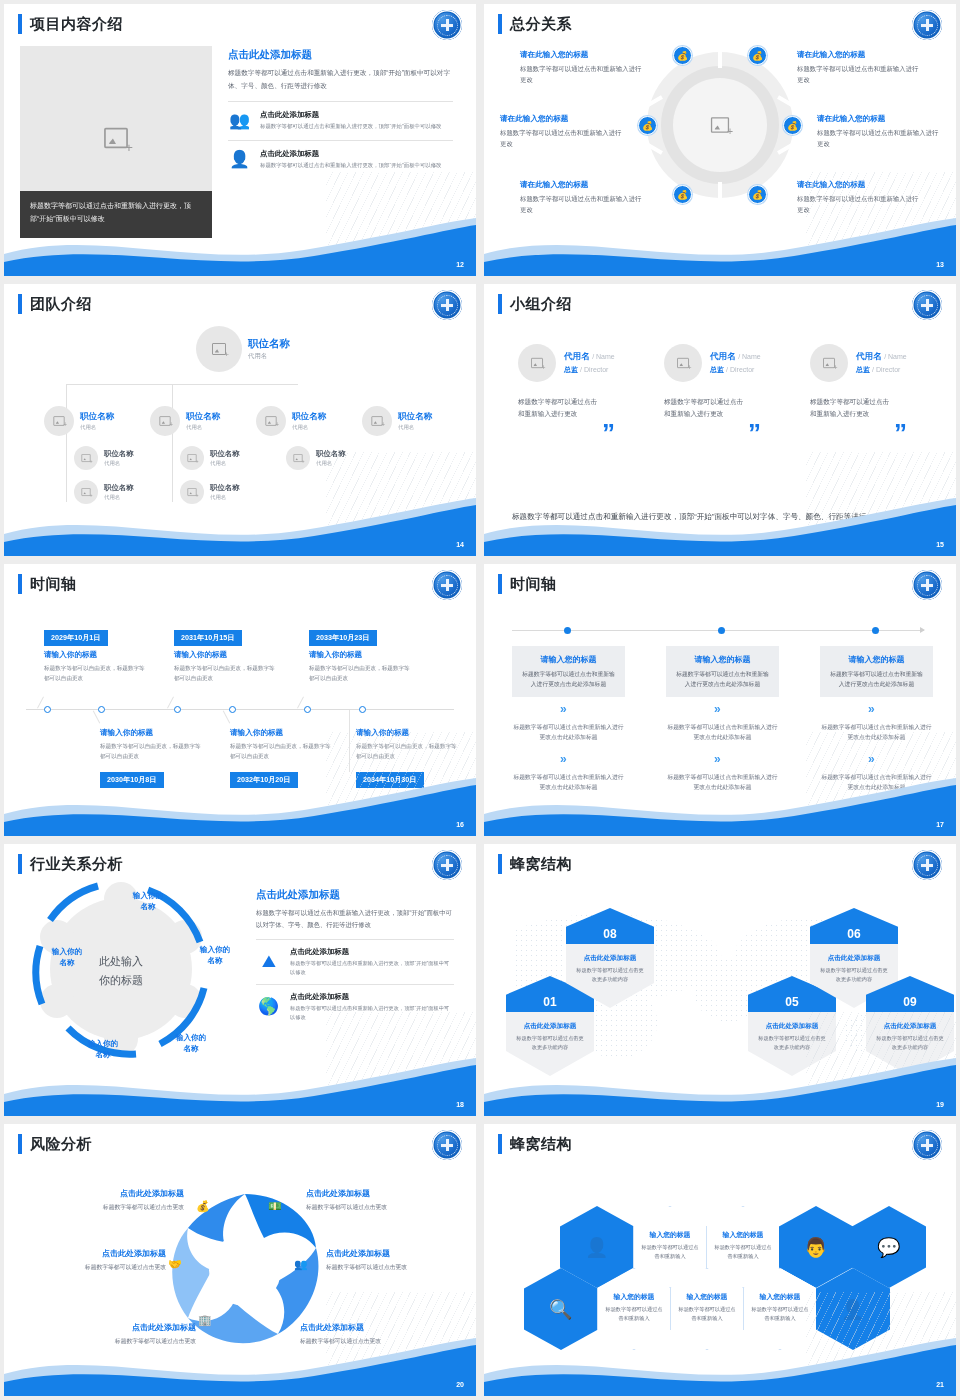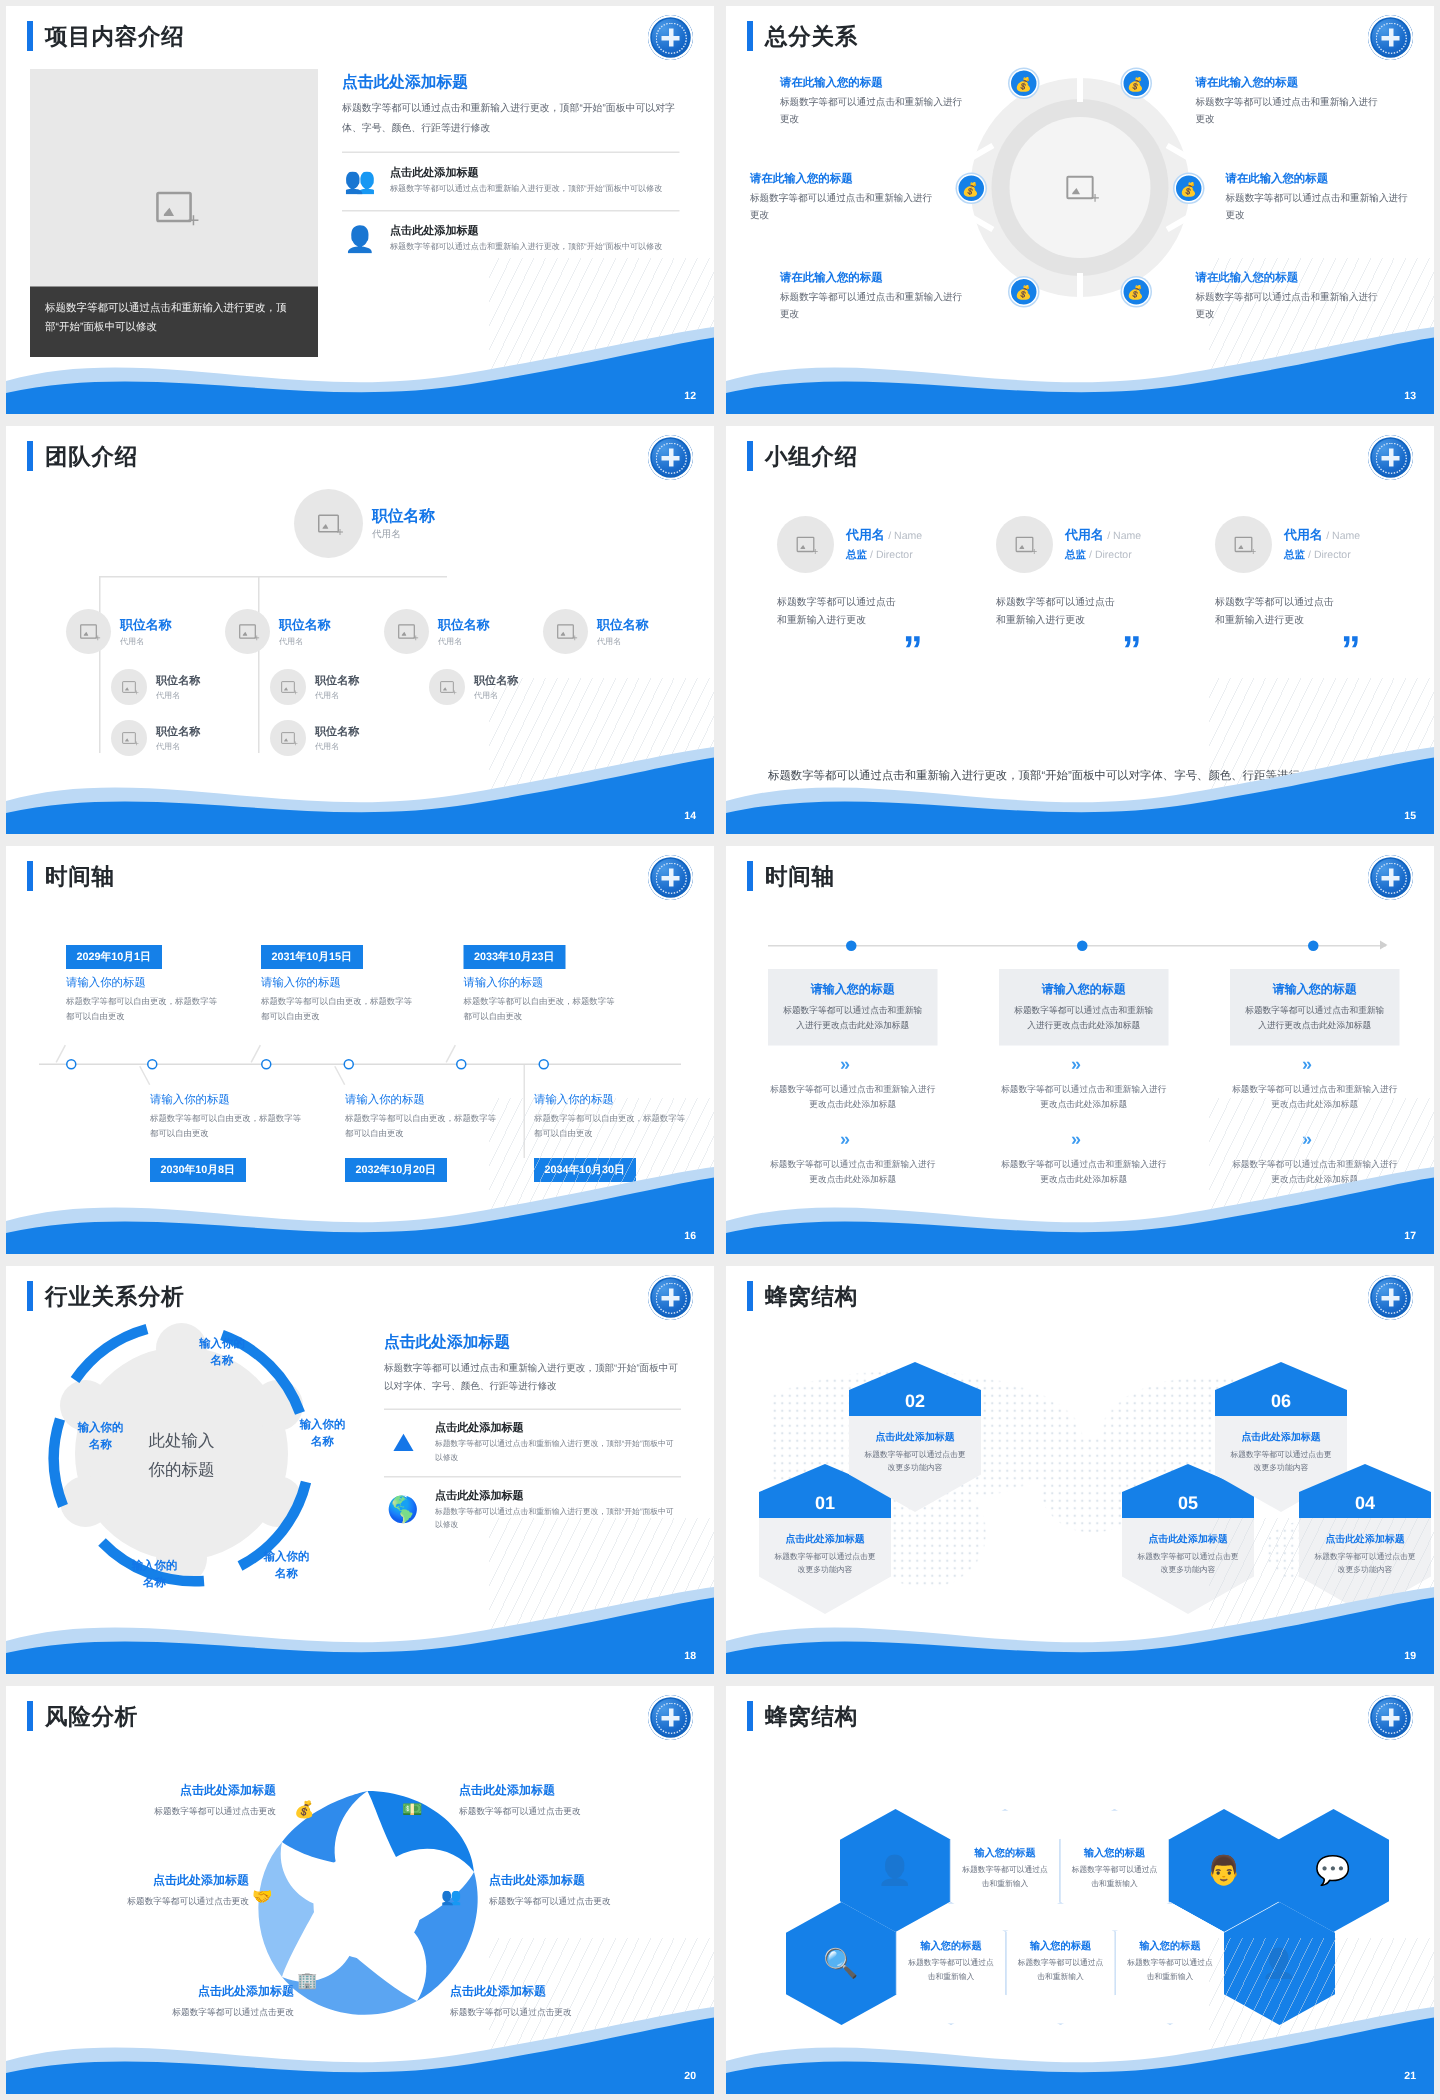--- a/index.html
+++ b/index.html
@@ -88,21 +88,21 @@
   .g15 .n2 { font-size:7.4px; color:#1476e8; font-weight:bold; margin-top:2px; }
   .g15 .bd { font-size:6.6px; line-height:12px; color:#5d6470; margin-top:14px; width:84px; }
   .q { position:absolute; font-size:26px; line-height:18px; color:#1476e8; font-weight:bold; }
   .s15-foot { position:absolute; left:28px; top:225px; width:360px; font-size:7.6px; line-height:15px; color:#3f464f; }
 
   
   .tline { position:absolute; left:22px; top:145px; width:428px; height:1px; background:#dcdcdc; }
   .tdot { position:absolute; width:7px; height:7px; border-radius:50%; border:1.3px solid #1580e8; background:#fff; top:-3.5px; }
   .datepill { position:absolute; background:#1580e8; color:#fff; font-size:7.2px; font-weight:bold; padding:3px 7px; }
   .tcard { position:absolute; width:105px; }
-  .tcard .t { font-size:7.6px; color:#1476e8; font-weight:normal; }
+  .tcard .t { font-size:7.6px; color:#1476e8; font-weight:bold; }
   .tcard .b { font-size:5.6px; line-height:9.5px; color:#7b828d; margin-top:4px; }
   .tick { position:absolute; width:1px; background:#e3e3e3; }
 
   
   .axis { position:absolute; left:28px; top:66px; width:412px; height:1px; background:#dadada; }
   .axis:after { content:""; position:absolute; right:-1px; top:-3px; border-left:5px solid #cfcfcf; border-top:3.5px solid transparent; border-bottom:3.5px solid transparent; }
   .adot { position:absolute; width:7px; height:7px; border-radius:50%; background:#1580e8; top:-3px; }
   .card17 { position:absolute; width:113px; background:#eceef1; padding:8px 9px; }
   .card17 .t { font-size:8px; color:#1476e8; font-weight:bold; text-align:center; }
   .card17 .b { font-size:5.8px; line-height:10px; color:#5d6470; margin-top:4px; text-align:center; }
@@ -688,21 +688,21 @@
       <div class="hx"></div>
           <div class="cap">01</div>
       <div class="ct">
             <div class="t">点击此处添加标题</div>
       <div class="b">标题数字等都可以通过点击更改更多功能内容</div>
           </div>
         </div>
 
     <div class="hexcell" style="left:82px;top:68px">
       <div class="hx"></div>
-          <div class="cap">02</div>
+          <div class="cap">08</div>
       <div class="ct">
             <div class="t">点击此处添加标题</div>
       <div class="b">标题数字等都可以通过点击更改更多功能内容</div>
           </div>
         </div>
 
 
 
     <div class="hexcell" style="left:264px;top:136px">
       <div class="hx"></div>
@@ -717,21 +717,21 @@
       <div class="hx"></div>
           <div class="cap">06</div>
       <div class="ct">
             <div class="t">点击此处添加标题</div>
       <div class="b">标题数字等都可以通过点击更改更多功能内容</div>
           </div>
         </div>
 
     <div class="hexcell" style="left:382px;top:136px">
       <div class="hx"></div>
-          <div class="cap">04</div>
+          <div class="cap">09</div>
       <div class="ct">
             <div class="t">点击此处添加标题</div>
       <div class="b">标题数字等都可以通过点击更改更多功能内容</div>
           </div>
         </div>
 
     <div class="deco"></div>
     <div class="wave">
           <svg width="472" height="60" viewBox="0 0 472 60">
       <path d="M0 38 C 90 12, 190 52, 300 34 C 380 21, 440 6, 472 2 L472 60 L0 60Z" fill="#bcd9f5"></path>

